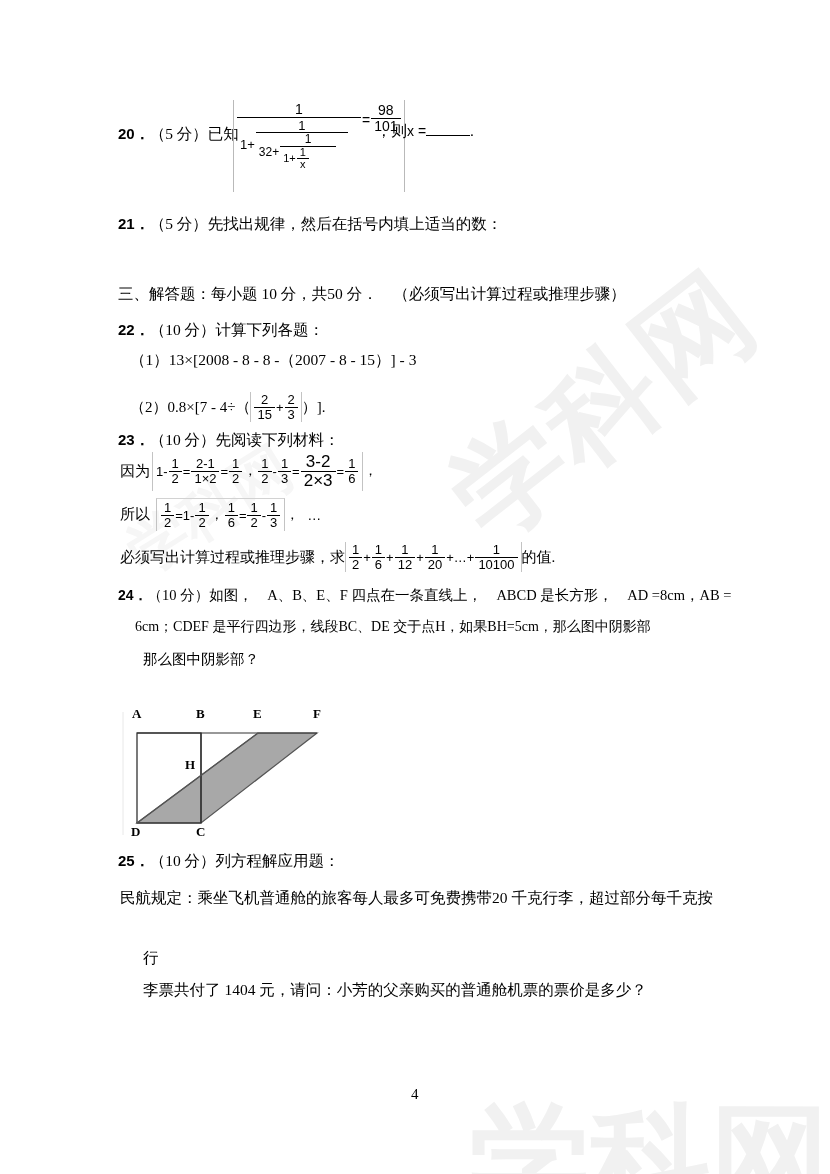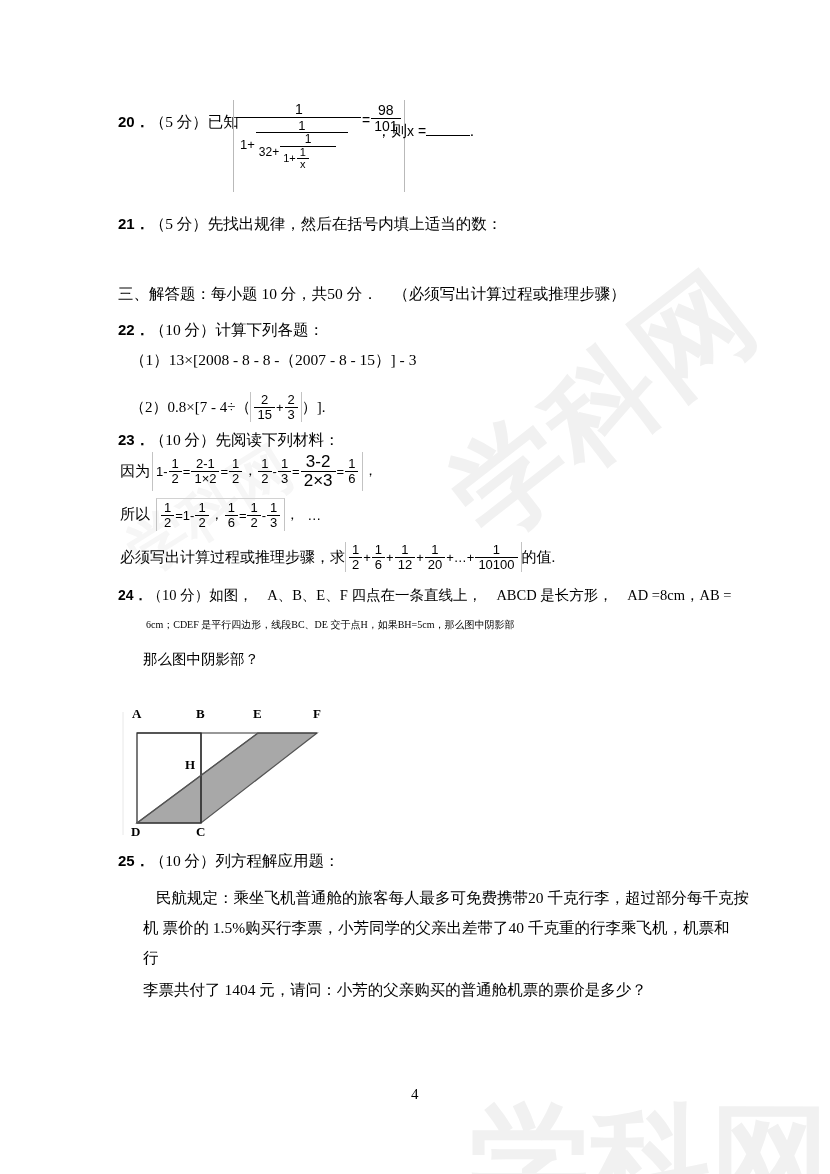--- a/index.html
+++ b/index.html
@@ -99,21 +99,21 @@
 </style>
 </head>
 <body>
 
 <div class="page">
 
   <div class="wm wm-a">学科网</div>
   <div class="wm wm-b">学科网</div>
   <div class="wm wm-c">学科网</div>
 
-  <div class="blk qline" style="left:118px; top:114px;">
+  <div class="blk qline" style="left:118px; top:126px;">
     <span class="qnum">20．</span><span class="cn">（5 分）</span><span class="cn">已知</span>
   </div>
 
   <div class="cfbox" style="left:233px; top:100px; height:92px;">
     <div class="cfrow" style="margin-top:2px;">
       <div class="frac" style="font-size:14px;">
         <span class="n">1</span>
         <span class="d" style="min-width:118px; padding-top:1px;">
           <span style="display:inline-flex; align-items:center; font-size:13px;">
             <span class="sans">1+</span>
@@ -291,21 +291,21 @@
         <span class="n">1</span>
         <span class="d">10100</span>
       </span>
     </span>
     <span class="cn">的值.</span>
   </div>
 
   <div class="blk qline" style="left:118px; top:588px; font-size:14.5px;">
     <span class="qnum" style="font-size:14px;">24．</span><span class="cn">（10 分）</span><span class="cn">如图，　A、B、E、F 四点在一条直线上，　ABCD 是长方形，　AD =8cm，AB =</span>
   </div>
-  <div class="blk qline" style="left:146px; top:620px; font-size:10px;">6cm；CDEF 是平行四边形，线段BC、DE 交于点H，如果BH=5cm，那么图中阴影部</div>
+  <div class="blk qline" style="left:135px; top:620px; font-size:14px;">6cm；CDEF 是平行四边形，线段BC、DE 交于点H，如果BH=5cm，那么图中阴影部</div>
   <div class="blk qline" style="left:143px; top:652px; font-size:14.5px;">那么图中阴影部？</div>
 
   <div class="diagram" style="left:118px; top:700px; width:230px; height:145px;">
     <svg width="230" height="145" viewBox="0 0 230 145">
 
       <polygon points="19,123 83,123 199,33 140,33" fill="#a8a8a8" stroke="#555555" stroke-width="1.2"></polygon>
 
       <rect x="19" y="33" width="64" height="90" fill="none" stroke="#333333" stroke-width="1.3"></rect>
 
       <line x1="19" y1="33" x2="199" y2="33" stroke="#333333" stroke-width="1.2"></line>
@@ -321,20 +321,19 @@
     <span class="lbl" style="left:135px; top:6px;">E</span>
     <span class="lbl" style="left:195px; top:6px;">F</span>
     <span class="lbl" style="left:67px; top:57px;">H</span>
     <span class="lbl" style="left:13px; top:124px;">D</span>
     <span class="lbl" style="left:78px; top:124px;">C</span>
   </div>
 
   <div class="blk qline" style="left:118px; top:853px;">
     <span class="qnum">25．</span><span class="cn">（10 分）</span><span class="cn">列方程解应用题：</span>
   </div>
-  <div class="blk qline" style="left:120px; top:890px;margin-left:36px;">民航规定：乘坐飞机普通舱的旅客每人最多可免费携带20 千克行李，超过部分每千克按</div>
-  <div class="blk qline" style="left:143px; top:920px;">机  票价的 1.5%购买行李票，小芳同学的父亲出差带了40 千克重的行李乘飞机，机票和</div>
+  <div class="blk qline" style="left:120px; top:890px;">民航规定：乘坐飞机普通舱的旅客每人最多可免费携带20 千克行李，超过部分每千克按</div>
   <div class="blk qline" style="left:143px; top:950px;">行</div>
   <div class="blk qline" style="left:143px; top:982px;">李票共付了 1404 元，请问：小芳的父亲购买的普通舱机票的票价是多少？</div>
 
   <div class="pagenum" style="left:411px; top:1086px;">4</div>
 
 </div>
 
 </body></html>

